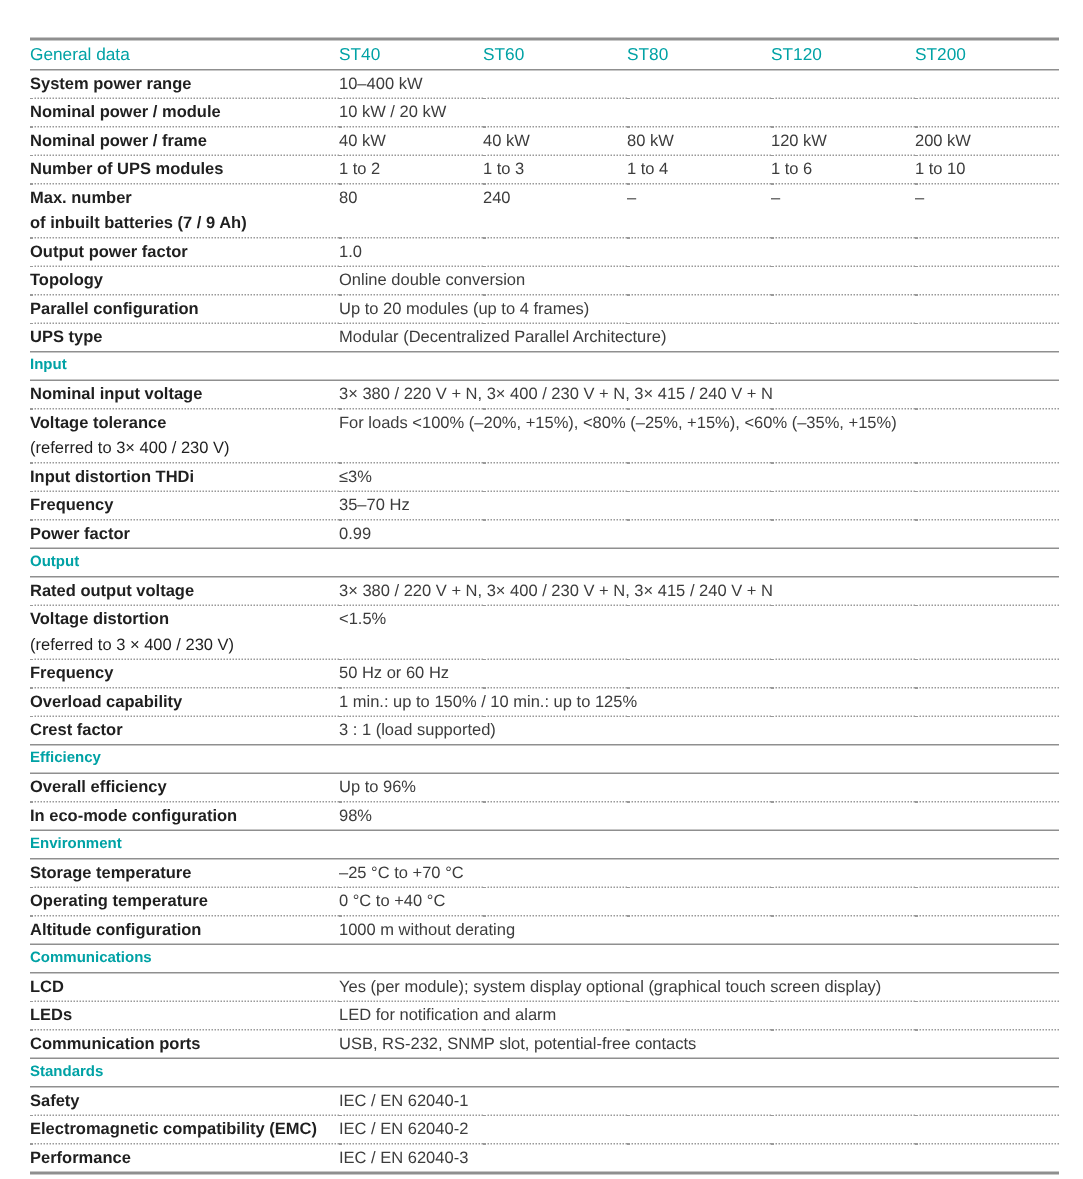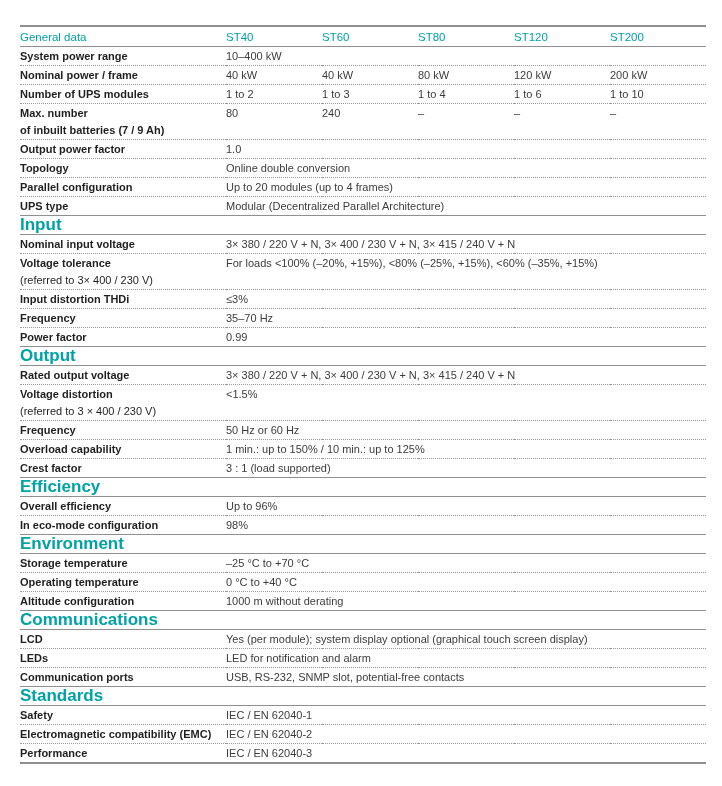--- a/index.html
+++ b/index.html
@@ -20,21 +20,21 @@
   col.c-last   { width:96px;  }
   thead tr { border-top:2px solid var(--line); border-bottom:1px solid var(--line); }
   th {
     text-align:left; font-weight:400; color:var(--accent);
     font-size:11.5px; padding:4px 6px 3px 0; line-height:12px; white-space:nowrap;
   }
   td { padding:3px 6px 3px 0; vertical-align:top; line-height:12px; }
   tr.data td { border-bottom:1px dotted var(--dot); }
   tr.section td {
     border-top:1px solid var(--line); border-bottom:1px solid var(--line);
-    color:var(--accent); font-weight:700; font-size:17px; padding:3px 0 3px 0;
+    color:var(--accent); font-weight:700; font-size:10px; padding:3px 0 3px 0;
   }
   tbody tr:last-child td { border-bottom:2px solid var(--line); }
   td.lbl { font-weight:700; color:var(--label); }
   td.lbl .inline-note { font-weight:700; color:var(--label); }
   td.lbl .sub { font-weight:400; color:var(--label); margin-top:5px; }
   td.lbl .sub.bold { font-weight:700; }
   td.val { white-space:nowrap; overflow:visible; }
 </style>
 </head>
 <body>
@@ -58,20 +58,24 @@
         <th>ST120</th>
         <th>ST200</th>
       </tr>
     </thead>
     <tbody>
         <tr class="data">
           <td class="lbl"><span>System power range</span></td>
           <td class="val" colspan="5">10–400 kW</td>
         </tr>
         <tr class="data">
+          <td class="lbl"><span>Nominal power / module</span></td>
+          <td class="val" colspan="5">10 kW / 20 kW</td>
+        </tr>
+        <tr class="data">
           <td class="lbl"><span>Nominal power / frame</span></td>
           <td class="val">40 kW</td>
           <td class="val">40 kW</td>
           <td class="val">80 kW</td>
           <td class="val">120 kW</td>
           <td class="val">200 kW</td>
         </tr>
         <tr class="data">
           <td class="lbl"><span>Number of UPS modules</span></td>
           <td class="val">1 to 2</td>

